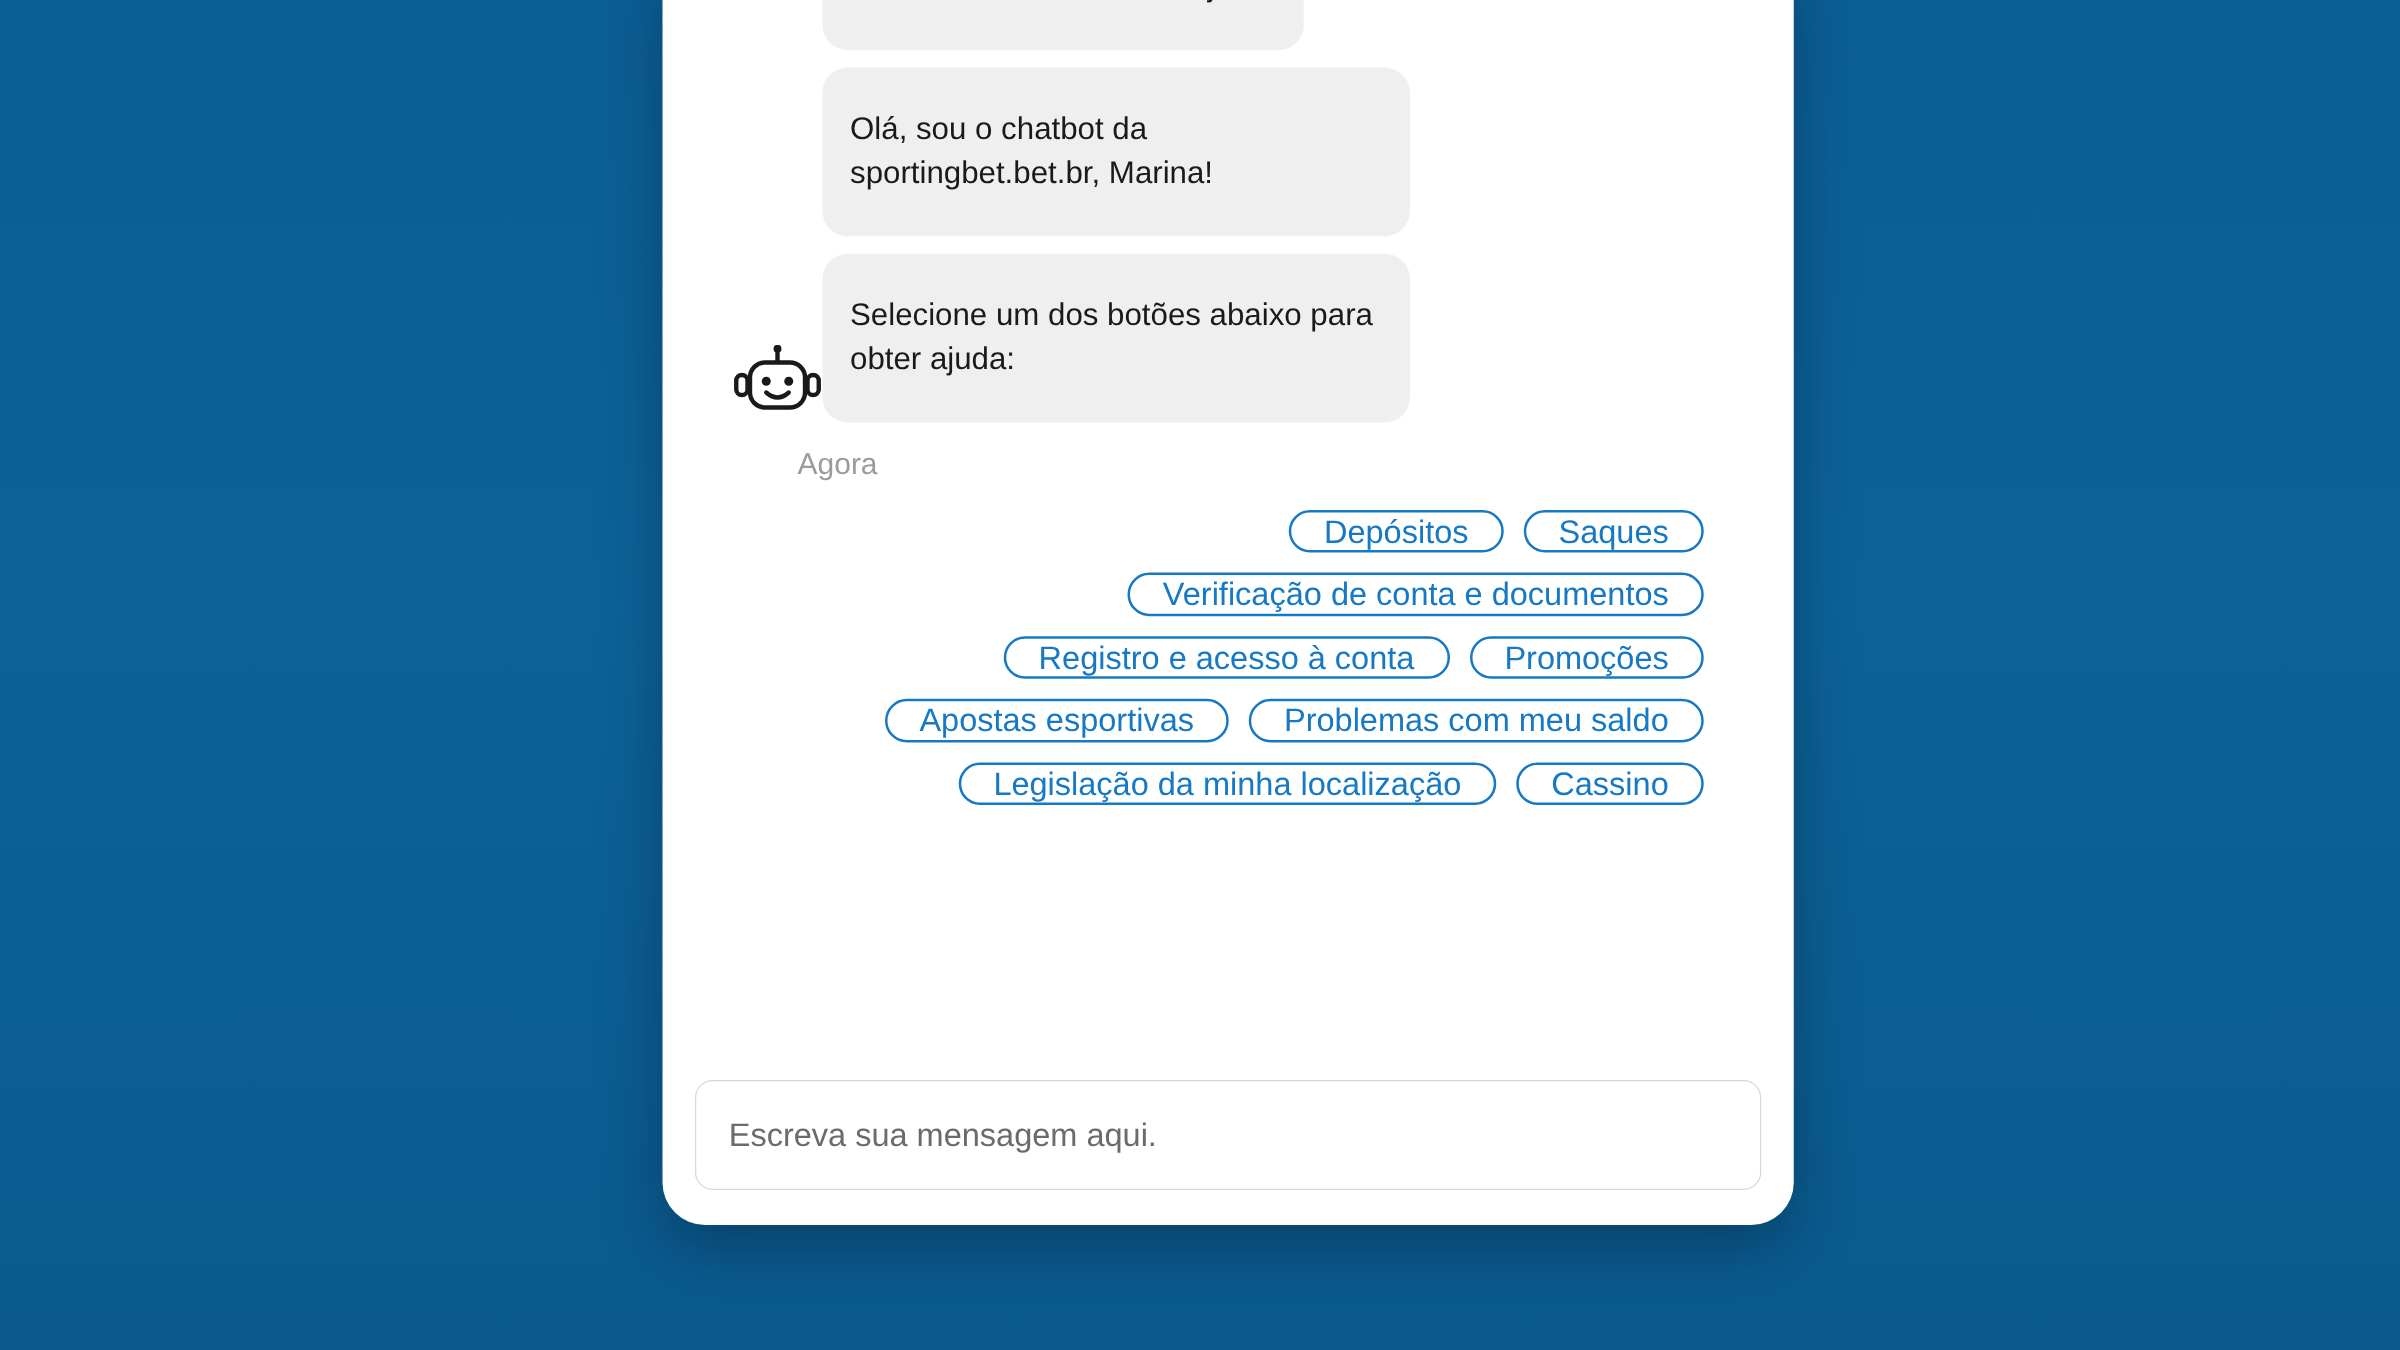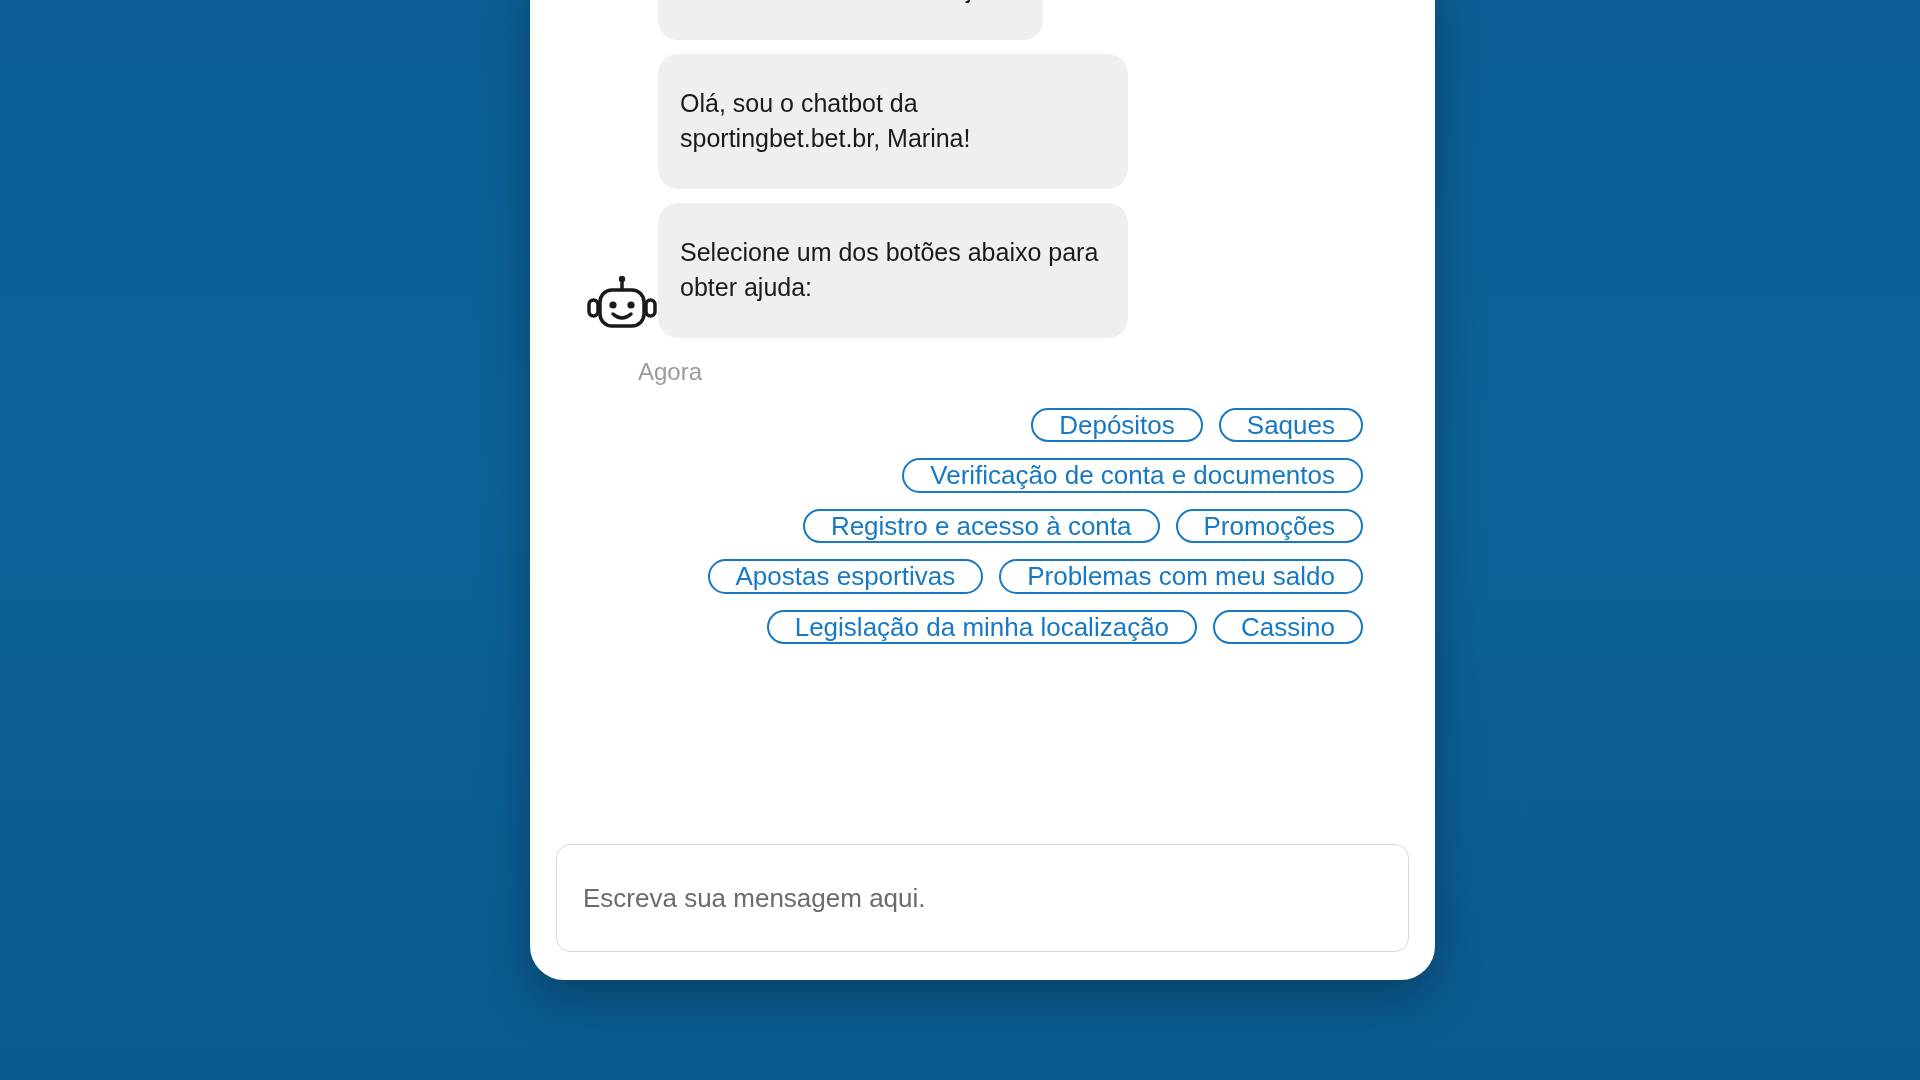--- a/index.html
+++ b/index.html
@@ -107,21 +107,21 @@
     line-height: 1.1;
     white-space: nowrap;
     cursor: pointer;
   }
 
   .composer {
     position: absolute;
     left: 26px;
     right: 26px;
     bottom: 28px;
-    height: 108px;
+    height: 88px;
     border: 1px solid #d8d8d8;
     border-radius: 14px;
     background: #fff;
     display: flex;
     align-items: center;
     padding: 0 24px;
     box-sizing: border-box;
   }
 
   .composer input {

